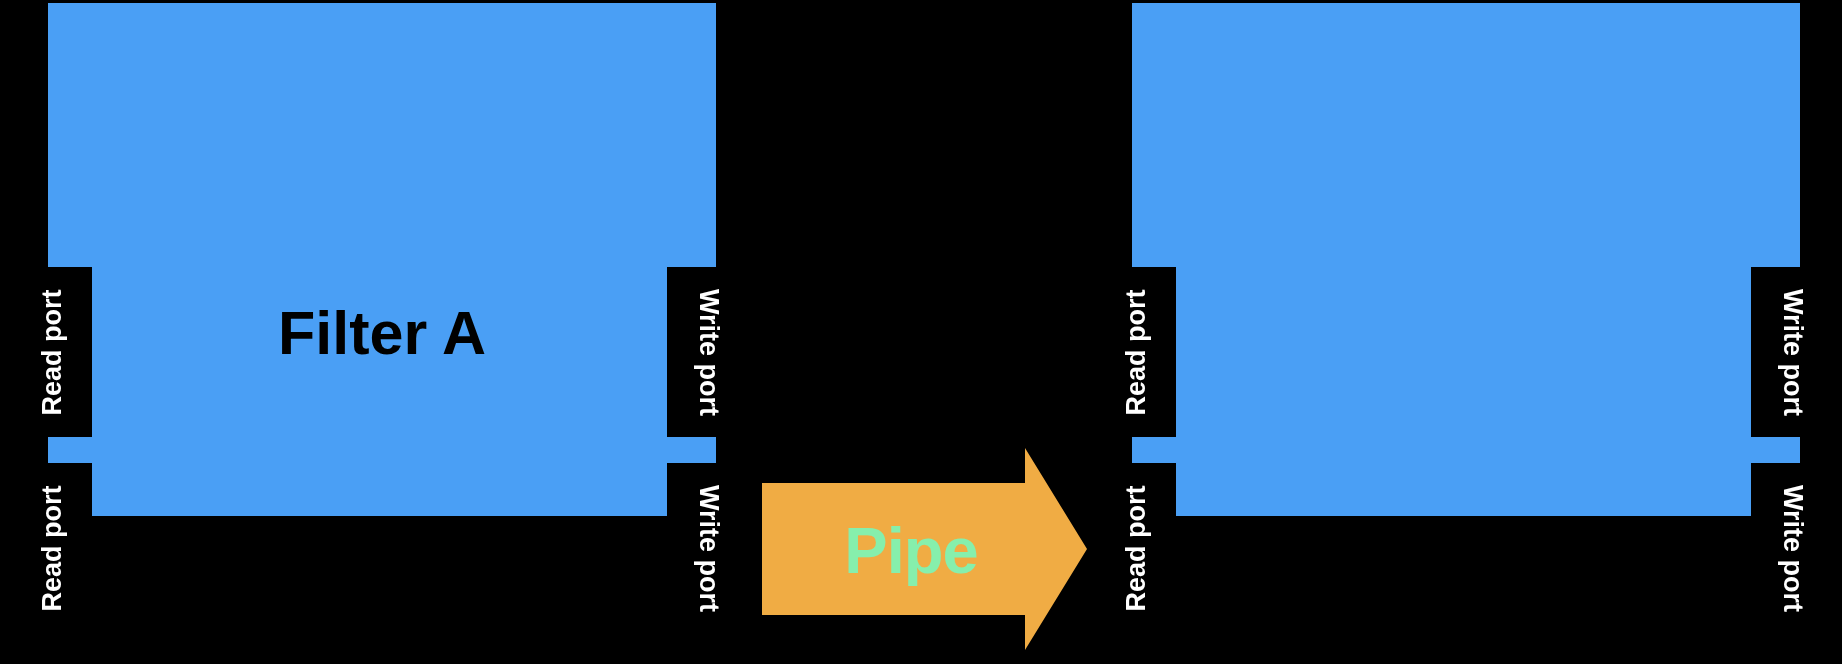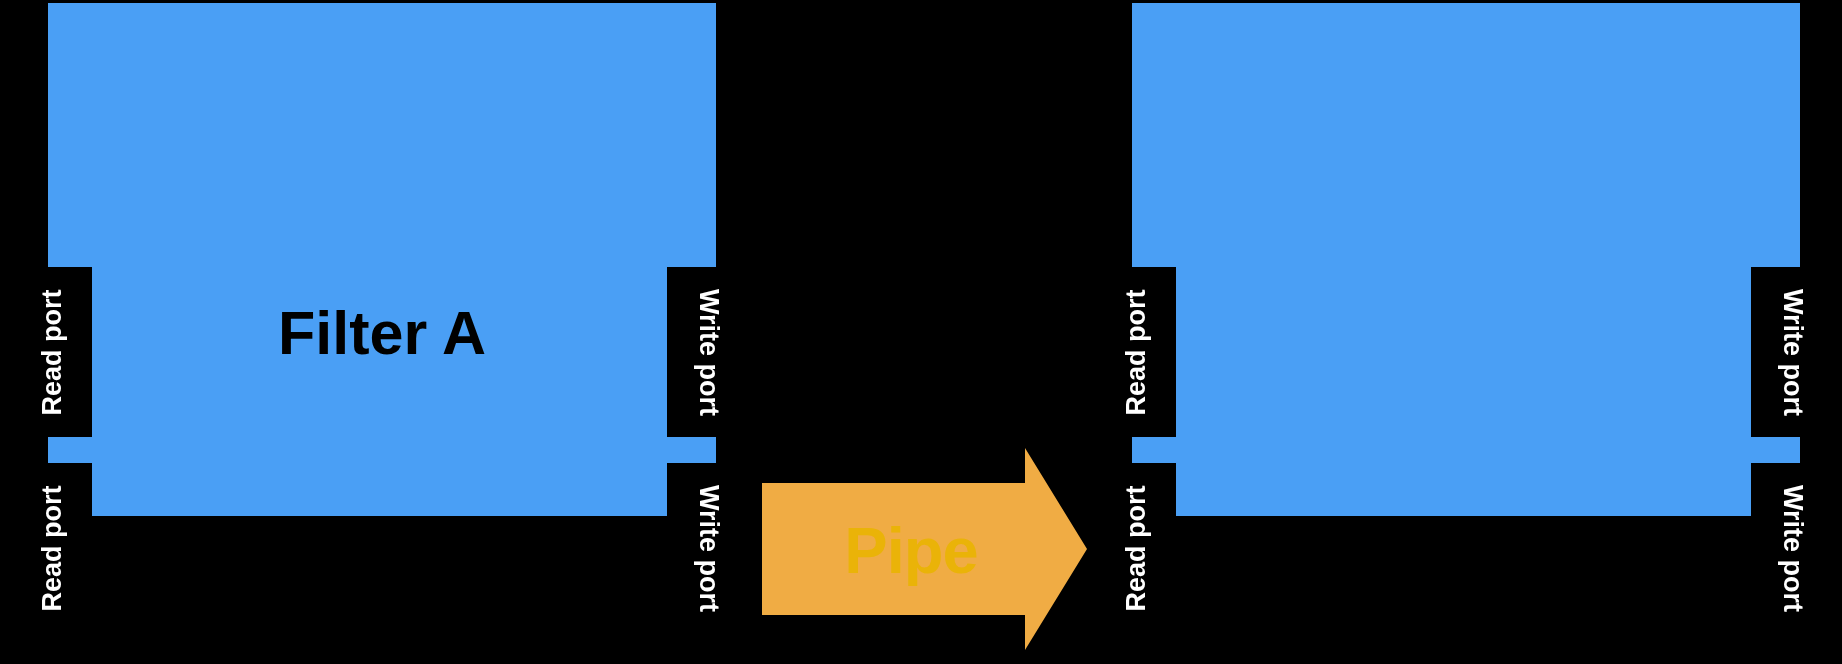--- a/index.html
+++ b/index.html
@@ -84,21 +84,21 @@
   .pipe-label {
     position: absolute;
     left: 786px;
     top: 513px;
     width: 250px;
     line-height: 76px;
     text-align: center;
     font-size: 65px;
     font-weight: 700;
     letter-spacing: -1px;
-    color: #eab308;
+    color: #86efac;
   }
 </style>
 </head>
 <body>
 
 <div class="canvas">
 
   <div class="filter filter-a">
     <div class="notch read n1"></div>
     <div class="notch read n2"></div>

